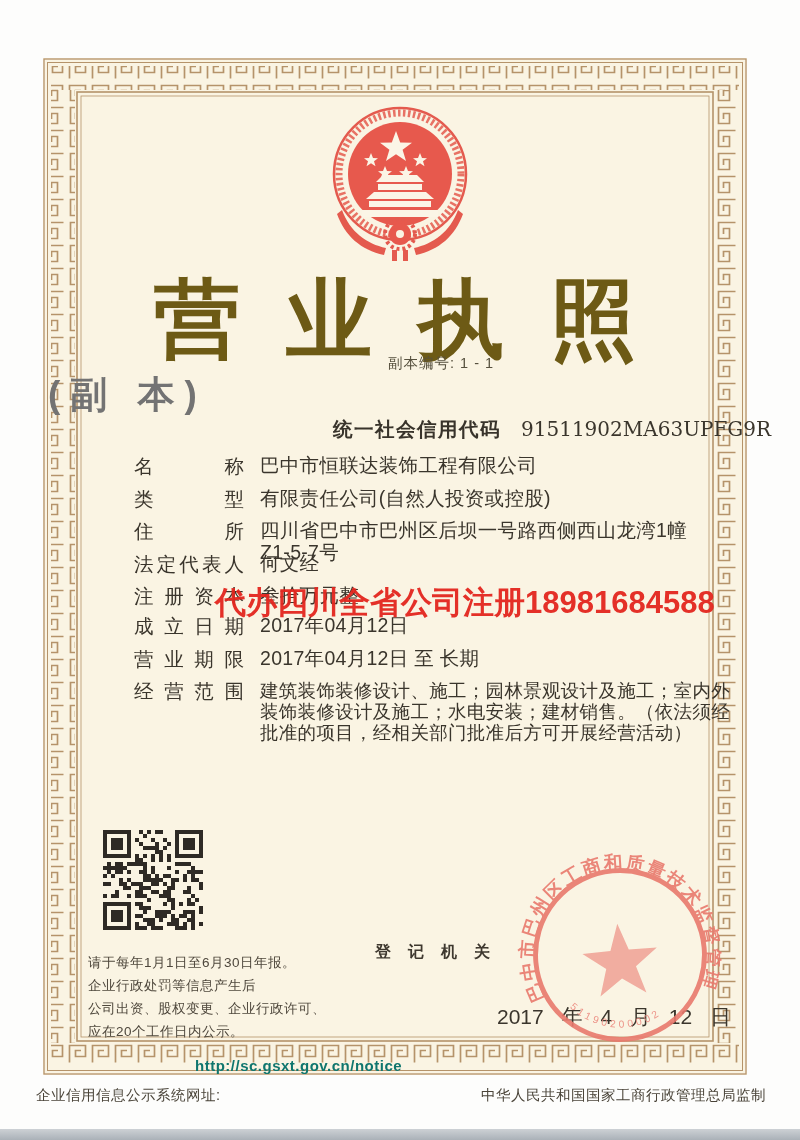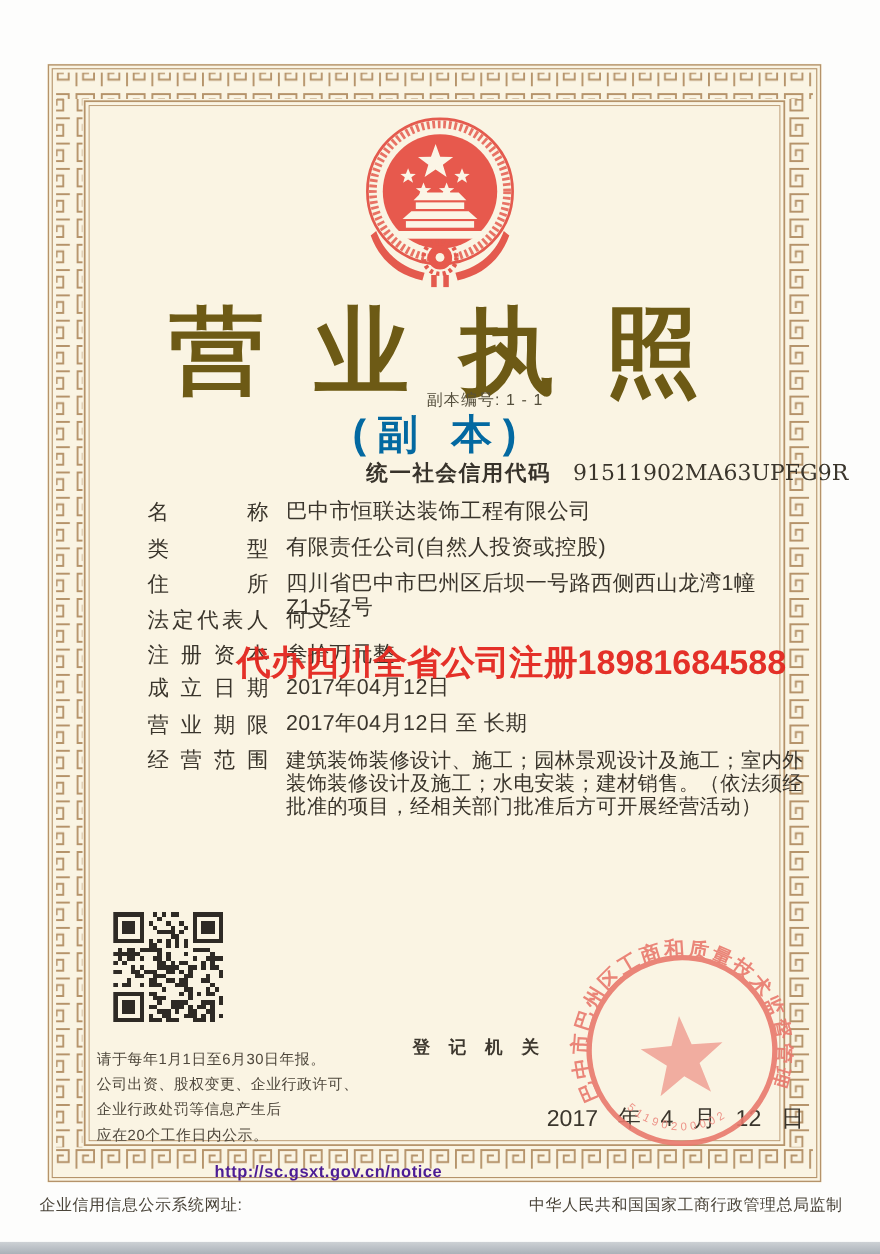--- a/index.html
+++ b/index.html
@@ -24,22 +24,22 @@
     position:absolute;left:0;top:204px;width:100%;
     text-align:center;font-size:86px;font-weight:bold;
     color:#6d5a15;letter-spacing:46px;transform:translateX(23px);
     white-space:nowrap;
   }
   .copy-number{
     position:absolute;left:345px;top:296px;
     font-size:14.5px;color:#56503e;letter-spacing:1px;
   }
   .subtitle{
-    position:absolute;left:0;top:312px;width:100%;text-align:center;
-    font-size:37px;font-weight:700;color:#0369a1;letter-spacing:10px;
+    position:absolute;left:0;top:312px;width:100%;
+    font-size:37px;font-weight:700;color:#737373;letter-spacing:10px;
     transform:translateX(5px);
   }
   .credit-line{position:absolute;left:246px;top:358px;white-space:nowrap;margin-left:44px;}
   .credit-line .lbl{font-size:19.5px;font-weight:700;color:#38332b;letter-spacing:1.5px;}
   .credit-line .val{font-size:20px;font-family:"DejaVu Serif","Liberation Serif",serif;color:#3a352c;margin-left:20px;}
   
   .row{position:absolute;left:62px;display:flex;align-items:flex-start;}
   .row .lbl{
     width:110px;flex:0 0 110px;font-size:19.5px;color:#3a352c;
     text-align:justify;text-align-last:justify;line-height:22px;margin-left:29px;
@@ -64,21 +64,21 @@
     font-size:16px;font-weight:600;color:#3e382f;letter-spacing:17px;white-space:nowrap;
   }
   .stamp{position:absolute;left:469px;top:789px;width:216px;height:216px;transform:rotate(-5deg);opacity:.9;z-index:4;}
   .reg-date{
     position:absolute;left:454px;top:945px;z-index:3;
     font-size:21px;color:#3a352c;word-spacing:12px;white-space:nowrap;
   }
   
   .site-url{
     position:absolute;left:152px;top:999px;z-index:6;
-    font-size:15px;font-weight:600;color:#4c1d95;letter-spacing:.5px;
+    font-size:15px;font-weight:600;color:#0f766e;letter-spacing:.5px;
   }
   .footer-left{position:absolute;left:36px;top:1086px;font-size:14.5px;color:#4a4439;letter-spacing:.5px;}
   .footer-right{position:absolute;right:34px;top:1086px;font-size:14.5px;color:#4a4439;letter-spacing:.5px;}
   .scan-strip{
     position:absolute;left:0;top:1129px;width:100%;height:11px;
     background:linear-gradient(#cdd1d5,#aab1b8);
   }
 </style>
 </head>
 <body>
@@ -189,22 +189,22 @@
           <rect x="19" y="1" width="5" height="5" fill="#faf4e3"></rect>
           <rect x="20" y="2" width="3" height="3" fill="#2e2a25"></rect>
           <rect x="0" y="18" width="7" height="7" fill="#2e2a25"></rect>
           <rect x="1" y="19" width="5" height="5" fill="#faf4e3"></rect>
           <rect x="2" y="20" width="3" height="3" fill="#2e2a25"></rect>
           <path d="M9 0h1v1h-1zM11 0h1v1h-1zM13 0h1v1h-1zM14 0h1v1h-1zM10 1h1v1h-1zM8 2h1v1h-1zM12 2h1v1h-1zM15 2h1v1h-1zM9 3h1v1h-1zM13 3h1v1h-1zM16 3h1v1h-1zM10 4h1v1h-1zM11 4h1v1h-1zM12 4h1v1h-1zM13 4h1v1h-1zM15 4h1v1h-1zM13 5h1v1h-1zM14 5h1v1h-1zM8 6h1v1h-1zM10 6h1v1h-1zM12 6h1v1h-1zM14 6h1v1h-1zM16 6h1v1h-1zM8 7h1v1h-1zM9 7h1v1h-1zM12 7h1v1h-1zM14 7h1v1h-1zM16 7h1v1h-1zM1 8h1v1h-1zM3 8h1v1h-1zM4 8h1v1h-1zM6 8h1v1h-1zM7 8h1v1h-1zM8 8h1v1h-1zM9 8h1v1h-1zM10 8h1v1h-1zM18 8h1v1h-1zM19 8h1v1h-1zM20 8h1v1h-1zM21 8h1v1h-1zM0 9h1v1h-1zM1 9h1v1h-1zM2 9h1v1h-1zM3 9h1v1h-1zM4 9h1v1h-1zM5 9h1v1h-1zM10 9h1v1h-1zM12 9h1v1h-1zM16 9h1v1h-1zM22 9h1v1h-1zM1 10h1v1h-1zM3 10h1v1h-1zM4 10h1v1h-1zM6 10h1v1h-1zM9 10h1v1h-1zM10 10h1v1h-1zM12 10h1v1h-1zM18 10h1v1h-1zM21 10h1v1h-1zM22 10h1v1h-1zM23 10h1v1h-1zM24 10h1v1h-1zM0 11h1v1h-1zM2 11h1v1h-1zM10 11h1v1h-1zM11 11h1v1h-1zM13 11h1v1h-1zM15 11h1v1h-1zM16 11h1v1h-1zM20 11h1v1h-1zM22 11h1v1h-1zM4 12h1v1h-1zM6 12h1v1h-1zM10 12h1v1h-1zM11 12h1v1h-1zM12 12h1v1h-1zM13 12h1v1h-1zM14 12h1v1h-1zM17 12h1v1h-1zM18 12h1v1h-1zM20 12h1v1h-1zM22 12h1v1h-1zM23 12h1v1h-1zM0 13h1v1h-1zM1 13h1v1h-1zM4 13h1v1h-1zM5 13h1v1h-1zM7 13h1v1h-1zM8 13h1v1h-1zM9 13h1v1h-1zM12 13h1v1h-1zM13 13h1v1h-1zM15 13h1v1h-1zM17 13h1v1h-1zM24 13h1v1h-1zM5 14h1v1h-1zM6 14h1v1h-1zM9 14h1v1h-1zM10 14h1v1h-1zM11 14h1v1h-1zM16 14h1v1h-1zM17 14h1v1h-1zM21 14h1v1h-1zM24 14h1v1h-1zM3 15h1v1h-1zM8 15h1v1h-1zM9 15h1v1h-1zM12 15h1v1h-1zM13 15h1v1h-1zM15 15h1v1h-1zM16 15h1v1h-1zM20 15h1v1h-1zM21 15h1v1h-1zM0 16h1v1h-1zM2 16h1v1h-1zM3 16h1v1h-1zM6 16h1v1h-1zM8 16h1v1h-1zM9 16h1v1h-1zM10 16h1v1h-1zM14 16h1v1h-1zM15 16h1v1h-1zM16 16h1v1h-1zM22 16h1v1h-1zM11 17h1v1h-1zM16 17h1v1h-1zM17 17h1v1h-1zM21 17h1v1h-1zM23 17h1v1h-1zM8 18h1v1h-1zM9 18h1v1h-1zM15 18h1v1h-1zM17 18h1v1h-1zM19 18h1v1h-1zM21 18h1v1h-1zM22 18h1v1h-1zM9 19h1v1h-1zM10 19h1v1h-1zM11 19h1v1h-1zM17 19h1v1h-1zM24 19h1v1h-1zM10 20h1v1h-1zM13 20h1v1h-1zM14 20h1v1h-1zM15 20h1v1h-1zM16 20h1v1h-1zM20 20h1v1h-1zM21 20h1v1h-1zM22 20h1v1h-1zM24 20h1v1h-1zM8 21h1v1h-1zM9 21h1v1h-1zM13 21h1v1h-1zM14 21h1v1h-1zM15 21h1v1h-1zM17 21h1v1h-1zM19 21h1v1h-1zM20 21h1v1h-1zM22 21h1v1h-1zM10 22h1v1h-1zM11 22h1v1h-1zM12 22h1v1h-1zM14 22h1v1h-1zM17 22h1v1h-1zM18 22h1v1h-1zM21 22h1v1h-1zM22 22h1v1h-1zM8 23h1v1h-1zM11 23h1v1h-1zM12 23h1v1h-1zM16 23h1v1h-1zM17 23h1v1h-1zM18 23h1v1h-1zM20 23h1v1h-1zM22 23h1v1h-1zM24 23h1v1h-1zM8 24h1v1h-1zM9 24h1v1h-1zM10 24h1v1h-1zM12 24h1v1h-1zM13 24h1v1h-1zM14 24h1v1h-1zM18 24h1v1h-1zM19 24h1v1h-1zM20 24h1v1h-1zM22 24h1v1h-1z" fill="#2e2a25"></path>
         </svg></div>
 
     <div class="notice">
       <div>请于每年1月1日至6月30日年报。</div>
+      <div>企业行政处罚等信息产生后</div>
       <div>公司出资、股权变更、企业行政许可、</div>
-      <div>企业行政处罚等信息产生后</div>
       <div>应在20个工作日内公示。</div>
     </div>
 
     <div class="reg-label">登记机关</div>
     <div class="reg-date">2017 年 4 月 12 日</div>
 
     <svg class="stamp" viewBox="0 0 220 220">
       <defs>
         <path id="stamp-arc" d="M 30.2,147.2 A 88,88 0 1 1 189.8,147.2" fill="none"></path>
         <path id="stamp-num-arc" d="M 49.4,152.4 A 74,74 0 0 0 170.6,152.4" fill="none"></path>

